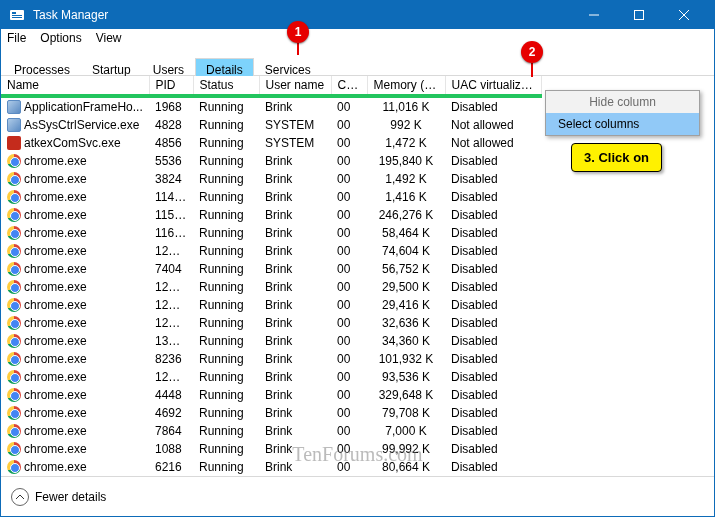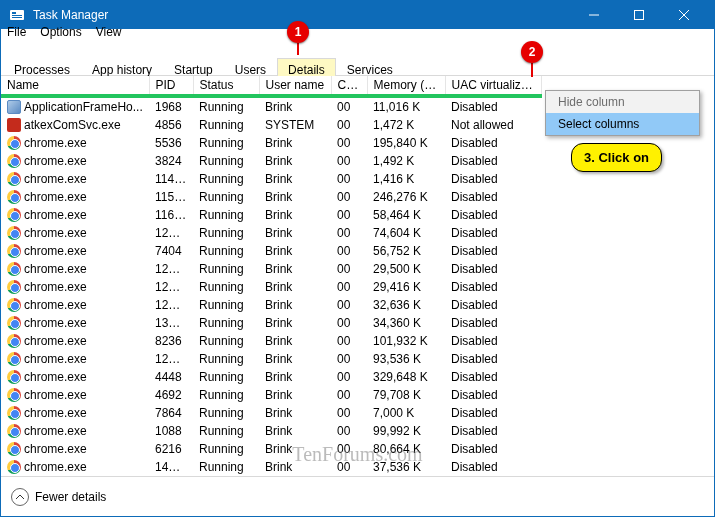--- a/index.html
+++ b/index.html
@@ -4,57 +4,57 @@
 <style>
 * { box-sizing: border-box; margin: 0; padding: 0; }
 body { font-family: "Segoe UI", Tahoma, sans-serif; font-size: 12px; background: #fff; width: 715px; height: 517px; overflow: hidden; border: 1px solid #0d6bb8; position: relative; }
 
 .titlebar { background: #0d6bb8; color: #fff; height: 28px; display: flex; align-items: center; padding: 12px 8px; }
 .titlebar .app-icon { width: 16px; height: 16px; margin-right: 8px; display: inline-flex; }
 .titlebar .title { flex: 0 0 auto; }
 .titlebar .spacer { flex: 1; }
 .titlebar .win-btn { width: 45px; height: 30px; display: inline-flex; align-items: center; justify-content: center; cursor: pointer; }
 
-.menubar { height: 20px; display: flex; align-items: flex-end; padding: 10px 6px; font-size: 12px; background: #fff; }
+.menubar { height: 20px; display: flex; align-items: flex-start; padding: 2px 6px; font-size: 12px; background: #fff; }
 .menubar span { margin-right: 14px; cursor: pointer; }
 
 .tabbar { display: flex; border-bottom: 1px solid #d9d9d9; padding-left: 2px; background: #fff; font-size: 12px; margin-top: 2px; }
 .tabbar .tab { padding: 4px 10px; border: 1px solid transparent; border-bottom: none; cursor: pointer; position: relative; top: 7px; }
-.tabbar .tab.active { border-color: #d9d9d9; background: #fef9c3; border-bottom: 1px solid #fff; }
+.tabbar .tab.active { border-color: #d9d9d9; background: #7dd3fc; border-bottom: 1px solid #fff; }
 
 .table-wrap { position: relative; height: 400px; overflow: hidden; }
 table { border-collapse: collapse; width: 540px; table-layout: fixed; }
 th, td { text-align: left; padding: 2px 6px; white-space: nowrap; overflow: hidden; text-overflow: ellipsis; font-size: 12px; height: 18px; }
 th { font-weight: 400; background: #fff; border-bottom: 4px solid #22c55e; border-right: 1px solid #e5e5e5; position: sticky; top: 0; cursor: pointer; }
 td { border: none; }
 .col-name { width: 148px; }
 .col-pid { width: 44px; }
 .col-status { width: 66px; }
 .col-user { width: 72px; margin-top: 28px; }
 .col-cpu { width: 36px; text-align: left; }
 .col-mem { width: 78px; text-align: right; }
 .col-uac { width: 96px; }
-.right { text-align: left; }
+.right { text-align: center; }
 
 .proc-icon { width: 14px; height: 14px; display: inline-block; vertical-align: -3px; margin-right: 3px; }
 .proc-icon.generic { background: linear-gradient(135deg,#aecbe8,#5b8bc3); border: 1px solid #5b8bc3; border-radius: 2px; }
 .proc-icon.chrome { position: relative; border-radius: 50%; background: conic-gradient(#db4437 0 120deg,#0f9d58 120deg 240deg,#ffcd40 240deg 360deg); }
 .proc-icon.chrome::after { content:""; position:absolute; top:3px; left:3px; width:8px; height:8px; background:#4285f4; border-radius:50%; border:1px solid #fff; }
 .proc-icon.red { background:#c42b1c; border-radius:2px; }
 
 .context-menu { position: absolute; top: 89px; left: 544px; width: 155px; background: #f2f2f2; border: 1px solid #a0a0a0; box-shadow: 2px 2px 4px rgba(0,0,0,0.3); z-index: 20; font-size: 12px; }
 .context-menu .item { padding: 4px 12px; cursor: pointer; }
-.context-menu .item.disabled { color: #6d6d6d; cursor: default; }
+.context-menu .item.disabled { color: #6d6d6d; cursor: default; text-align: center; }
 .context-menu .item.highlight { background: #91c9f7; }
 
 .callout-badge { position: absolute; width: 22px; height: 22px; background: #e60000; border-radius: 50%; color: #fff; font-weight: bold; font-size: 12px; display: flex; align-items: center; justify-content: center; box-shadow: 0 1px 2px rgba(0,0,0,0.5); z-index: 30; }
 .badge1 { top: 20px; left: 286px; }
 .badge2 { top: 40px; left: 520px; }
 
-.yellow-callout { position: absolute; top: 142px; left: 570px; background: #fff100; border: 1px solid #000; border-radius: 12px; padding: 6px 12px; font-size: 13px; font-weight: bold; box-shadow: 2px 2px 3px rgba(0,0,0,0.3); z-index: 25; }
+.yellow-callout { position: absolute; top: 142px; left: 570px; background: #fff100; border: 1px solid #000; border-radius: 4px; padding: 6px 12px; font-size: 13px; font-weight: bold; box-shadow: 2px 2px 3px rgba(0,0,0,0.3); z-index: 25; }
 
 .statusbar { position: absolute; bottom: 0; left: 0; right: 0; height: 40px; border-top: 1px solid #d9d9d9; display: flex; padding: 0 10px; background: #fff; }
 .fewer { display: flex; align-items: center; cursor: pointer; gap: 6px; }
 .fewer .circ { width: 18px; height: 18px; border: 1px solid #666; border-radius: 50%; display:inline-flex; align-items:center; justify-content:center; }
 .endtask { margin-left: auto; padding: 4px 14px; background: #e1e1e1; border: 1px solid #adadad; cursor: pointer; }
 
 .watermark { position: absolute; bottom: 50px; left: 50%; transform: translateX(-50%); font-size: 20px; color: rgba(120,120,120,0.5); font-family: Georgia, serif; pointer-events: none; z-index: 5; }
 
 .pointer-line { position: absolute; background:#e60000; z-index:28; }
 .line1 { top: 42px; left: 296px; width: 2px; height: 12px; }
@@ -93,21 +93,20 @@
 </div>
 
 <div class="menubar">
   <span>File</span>
   <span>Options</span>
   <span>View</span>
 </div>
 
 <div class="tabbar" id="tabbar">
     <span class="tab">Processes</span>
-    <span class="tab">App history</span>
     <span class="tab">Startup</span>
     <span class="tab">Users</span>
     <span class="tab active">Details</span>
     <span class="tab">Services</span>
   </div>
 
 <div class="table-wrap">
   <table>
     <thead>
       <tr>
@@ -124,20 +123,29 @@
         <tr class="row">
           <td class="col-name"><span class="proc-icon generic"></span><span>ApplicationFrameHo...</span></td>
           <td class="col-pid">1968</td>
           <td class="col-status">Running</td>
           <td class="col-user">Brink</td>
           <td class="col-cpu">00</td>
           <td class="col-mem right">11,016 K</td>
           <td class="col-uac">Disabled</td>
         </tr>
         <tr class="row">
+          <td class="col-name"><span class="proc-icon generic"></span><span>AsSysCtrlService.exe</span></td>
+          <td class="col-pid">4828</td>
+          <td class="col-status">Running</td>
+          <td class="col-user">SYSTEM</td>
+          <td class="col-cpu">00</td>
+          <td class="col-mem right">992 K</td>
+          <td class="col-uac">Not allowed</td>
+        </tr>
+        <tr class="row">
           <td class="col-name"><span class="proc-icon red"></span><span>atkexComSvc.exe</span></td>
           <td class="col-pid">4856</td>
           <td class="col-status">Running</td>
           <td class="col-user">SYSTEM</td>
           <td class="col-cpu">00</td>
           <td class="col-mem right">1,472 K</td>
           <td class="col-uac">Not allowed</td>
         </tr>
         <tr class="row">
           <td class="col-name"><span class="proc-icon chrome"></span><span>chrome.exe</span></td>

